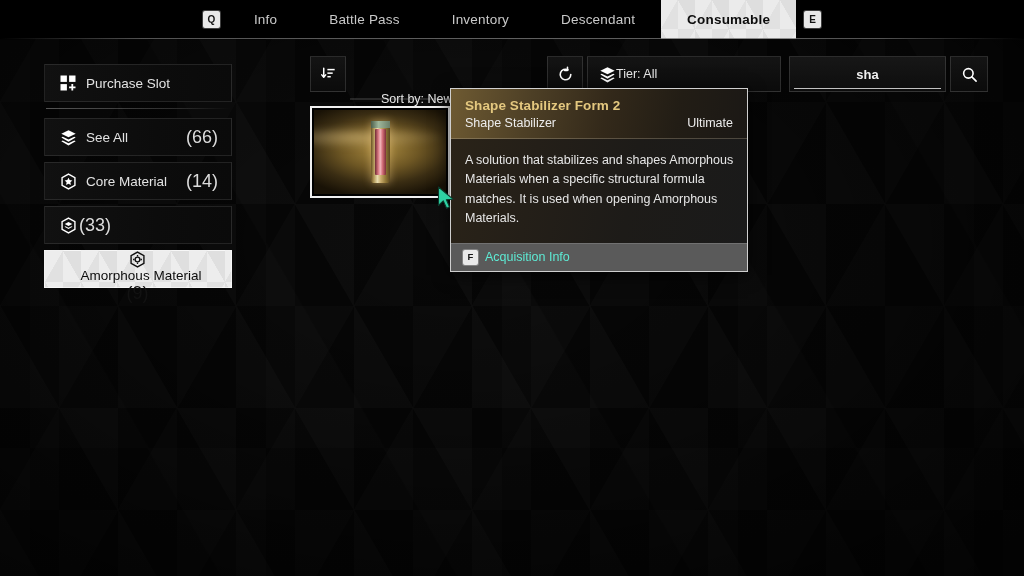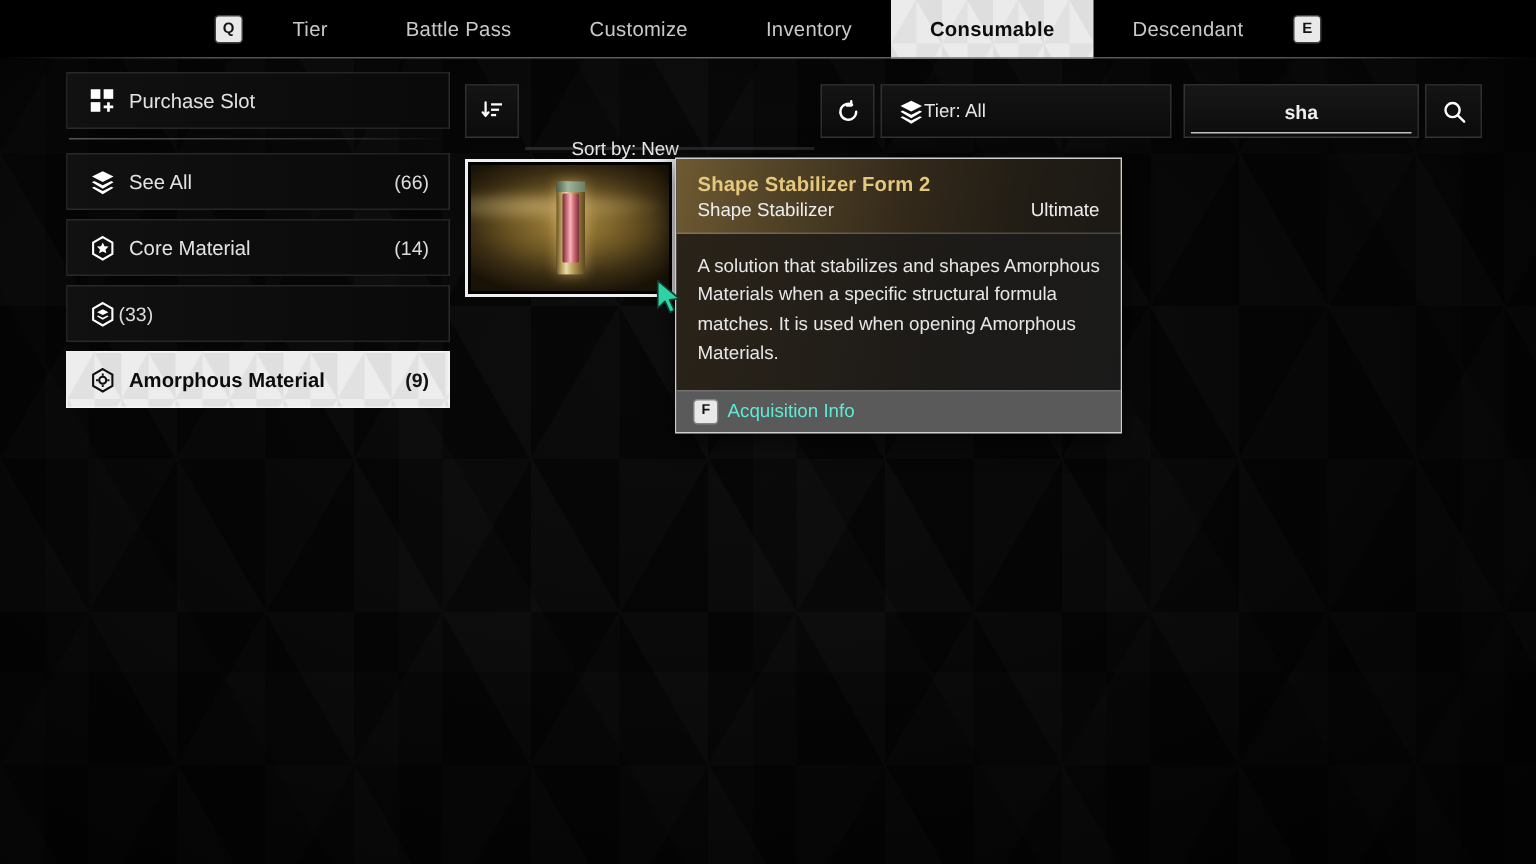--- a/index.html
+++ b/index.html
@@ -98,50 +98,51 @@
       linear-gradient(-60deg, rgba(0,0,0,0.045) 25%, transparent 25.5%, transparent 74.5%, rgba(0,0,0,0.045) 75%);
     background-size: 34px 59px, 34px 59px;
     background-position: 0 0, 17px 29px;
     min-width: 122px;
   }
 
   
   .sidebar {
     position: absolute;
     left: 44px;
-    top: 48px;
-    width: 256px;
+    top: 64px;
+    width: 188px;
     z-index: 10;
   }
   .side-row {
     position: relative;
     height: 38px;
     display: flex;
     align-items: center;
     padding: 0 13px 0 12px;
     color: #e2e2e2;
     font-size: 13.5px;
     background: linear-gradient(90deg, #111111 0%, #0c0c0c 60%, #0a0a0a 100%);
     border: 1px solid rgba(255,255,255,0.10);
     margin-bottom: 6px;
   }
   .side-row .ic { width: 22px; flex: none; display: flex; align-items: center; justify-content: center; }
   .side-row .lbl { flex: 1 1 auto; padding-left: 7px; white-space: nowrap; }
-  .side-row .cnt { flex: none; font-size: 13px; color: #dcdcdc; }
+  .side-row .cnt { flex: none; font-size: 18px; color: #dcdcdc; }
 
   .side-row.selected {
     color: #0c0c0c;
-    font-weight: 700;
+    font-weight: 400;
     background-color: #ededed;
     background-image:
       linear-gradient(60deg, rgba(0,0,0,0.06) 25%, transparent 25.5%, transparent 74.5%, rgba(0,0,0,0.06) 75%),
       linear-gradient(-60deg, rgba(0,0,0,0.05) 25%, transparent 25.5%, transparent 74.5%, rgba(0,0,0,0.05) 75%);
     background-size: 36px 62px, 36px 62px;
     background-position: 0 0, 18px 31px;
     border-color: rgba(255,255,255,0.55);
+    flex-direction: column;
   }
   .side-row.selected .cnt { color: #121212; }
   .side-row.selected svg { stroke: #101010; fill: none; }
 
   .side-sep {
     height: 1px;
     margin: 5px 2px 9px 2px;
     background: linear-gradient(90deg, rgba(150,150,150,.55), rgba(120,120,120,.35) 70%, rgba(90,90,90,0));
   }
 
@@ -234,21 +235,21 @@
     content: "";
     position: absolute;
     left: 0; right: 0; top: 0;
     height: 7px;
     background: linear-gradient(90deg, #4d5f4c, #9fb79b 40%, #6b7f68 100%);
   }
 
   
   .tooltip {
     position: absolute;
-    left: 450px; top: 105px;
+    left: 450px; top: 88px;
     width: 298px;
     border: 1.5px solid #cfcfcf;
     background: #1d1a17;
     z-index: 30;
     box-shadow: 0 3px 16px rgba(0,0,0,.75);
   }
   .tt-head {
     padding: 9px 14px 8px 14px;
     background:
       linear-gradient(100deg, #6e5a32 0%, #4e4026 26%, #33291a 52%, #221d15 76%, #1b1815 100%);
@@ -292,26 +293,25 @@
 <div id="app">
 
   <div class="bg-tris"></div>
   <div class="bg-vig"></div>
 
   <div class="topnav">
     <div class="keycap-wrap">
       <span class="keycap">Q</span>
     </div>
 
-    <div class="nav-item">Tier</div>
+    <div class="nav-item">Info</div>
     <div class="nav-item">Battle Pass</div>
-    <div class="nav-item">Customize</div>
     <div class="nav-item">Inventory</div>
+    <div class="nav-item">Descendant</div>
     <div class="nav-item active">Consumable</div>
-    <div class="nav-item">Descendant</div>
 
     <div class="keycap-wrap">
       <span class="keycap">E</span>
     </div>
   </div>
 
   <div class="sidebar">
 
     <div class="side-row">
       <span class="ic">

